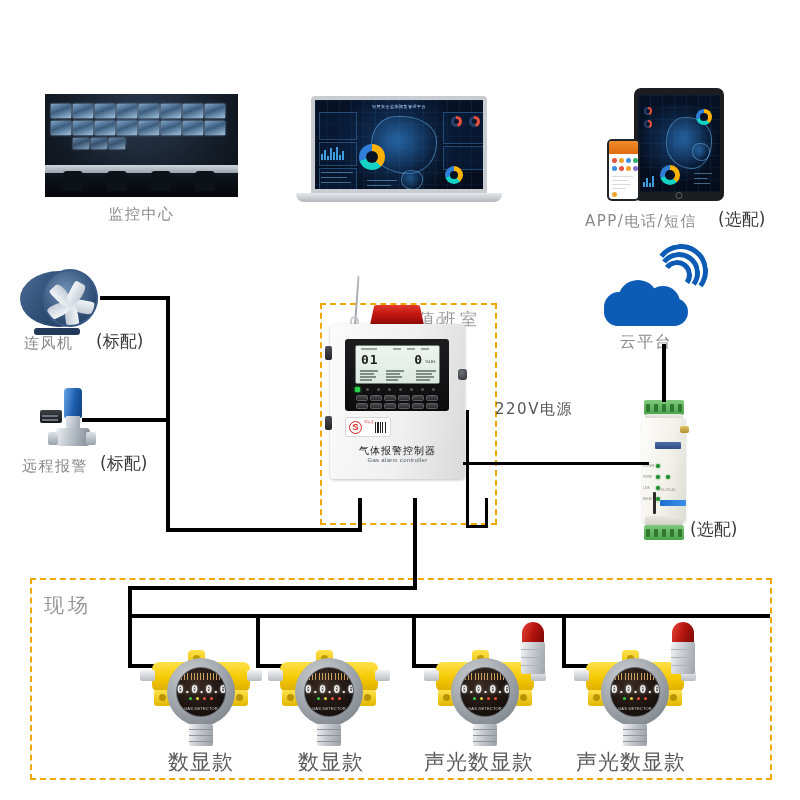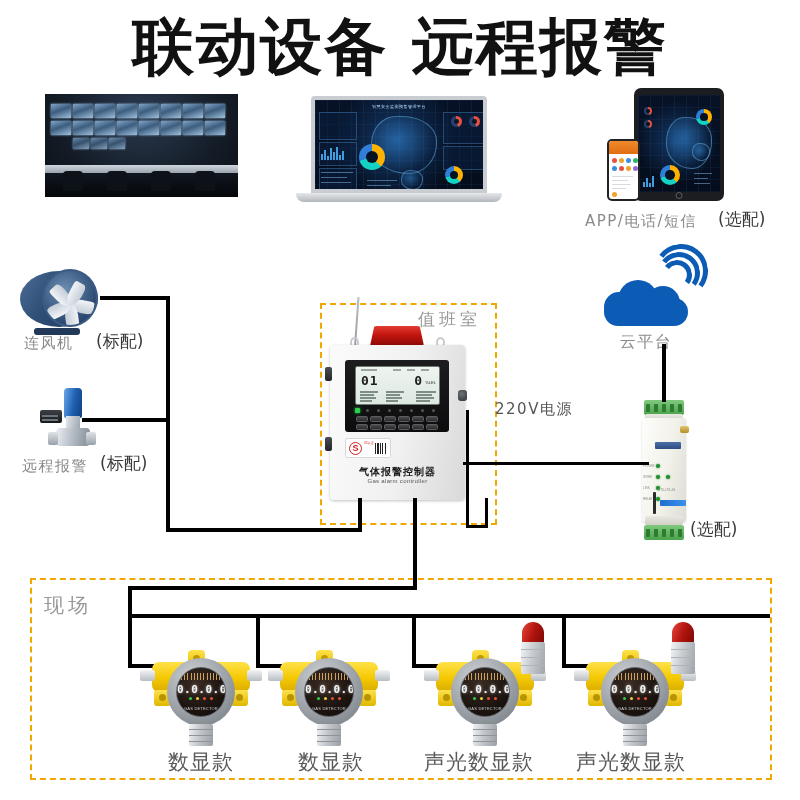--- a/index.html
+++ b/index.html
@@ -207,21 +207,21 @@
     position:absolute;top:44px;width:10px;height:13px;border-radius:2px;
     background:linear-gradient(#dfe3e8,#98a1aa);
   }
   .v-box{
     position:absolute;left:4px;top:22px;width:22px;height:13px;border-radius:2px;
     background:linear-gradient(#3d4147,#16181b);
   }
   .v-box i{position:absolute;left:2px;top:5px;width:16px;height:2px;background:#6d737a;}
 
   
-  .ctrl{left:330px;top:345px;width:135px;height:155px;}
+  .ctrl{left:330px;top:324px;width:135px;height:155px;}
   .ctrl-box{
     position:absolute;left:0;top:0;width:135px;height:155px;border-radius:4px;
     background:linear-gradient(100deg,#fbfbfb 0%,#f0f0f0 55%,#d9d9da 100%);
     box-shadow:0 1px 3px rgba(0,0,0,.25);
   }
   .ctrl-face{
     position:absolute;left:15px;top:15px;width:104px;height:72px;border-radius:3px;
     background:linear-gradient(#1d1d1f,#0c0c0d);
   }
   .lcd{
@@ -261,21 +261,21 @@
   }
   .cert-qr{
     position:absolute;right:4px;top:4px;width:11px;height:11px;
     background:
       repeating-linear-gradient(to right,#222 0 1.2px,#fff 1.2px 2.4px),
       repeating-linear-gradient(to bottom,#222 0 1.2px,transparent 1.2px 2.4px);
   }
   .cert-t{position:absolute;left:18px;top:2px;font-size:3px;color:#c22;}
   .ctrl-name{
     position:absolute;left:0;right:0;top:120px;text-align:center;
-    font-size:10px;font-weight:bold;color:#1a1a1a;letter-spacing:1px;
+    font-size:10px;font-weight:normal;color:#1a1a1a;letter-spacing:1px;
     font-family:"DejaVu Sans","Liberation Sans",sans-serif;
   }
   .ctrl-sub{
     position:absolute;left:0;right:0;top:133px;text-align:center;
     font-size:6px;color:#55585c;letter-spacing:.3px;
   }
   .ctrl-hinge{
     position:absolute;left:-5px;width:7px;height:14px;border-radius:2px;
     background:linear-gradient(#4a4d52,#222428);
   }
@@ -418,21 +418,20 @@
   .det-cap{
     position:absolute;text-align:center;font-size:21px;color:#5a5a5a;white-space:nowrap;
     font-family:"DejaVu Sans","Liberation Sans",sans-serif;letter-spacing:1px;
   }
 </style>
 </head>
 <body>
 
 <div id="stage">
 
-  <div class="abs" id="title">联动设备 远程报警</div>
 
   <div class="abs mc">
     <div class="mc-wallrow" style="left:6px;top:10px;">
       <div class="mc-scr" style="width:20px;height:14px"></div>
       <div class="mc-scr" style="width:20px;height:14px"></div>
       <div class="mc-scr" style="width:20px;height:14px"></div>
       <div class="mc-scr" style="width:20px;height:14px"></div>
       <div class="mc-scr" style="width:20px;height:14px"></div>
       <div class="mc-scr" style="width:20px;height:14px"></div>
       <div class="mc-scr" style="width:20px;height:14px"></div>
@@ -453,20 +452,21 @@
       <div class="mc-scr" style="width:16px;height:11px;opacity:.8"></div>
       <div class="mc-scr" style="width:16px;height:11px;opacity:.8"></div>
     </div>
     <div class="mc-desk"></div>
     <div class="mc-floor"></div>
     <div class="mc-chair" style="left:18px"></div>
     <div class="mc-chair" style="left:62px"></div>
     <div class="mc-chair" style="left:106px"></div>
     <div class="mc-chair" style="left:150px"></div>
   </div>
+  <div class="abs cap" style="left:45px;top:205px;width:193px;text-align:center">监控中心</div>
 
   <div class="abs lp-screen">
     <div class="lp-notch"></div>
     <div class="dash-bg"></div>
     <div class="dash-grid"></div>
     <div class="dash-title">智慧安全监测预警管理平台</div>
     <div class="panel" style="left:4px;top:12px;width:36px;height:26px"></div>
     <div class="panel" style="left:4px;top:42px;width:36px;height:22px"></div>
     <div class="panel" style="left:4px;top:68px;width:36px;height:22px"></div>
     <div class="panel" style="left:128px;top:12px;width:40px;height:30px"></div>

